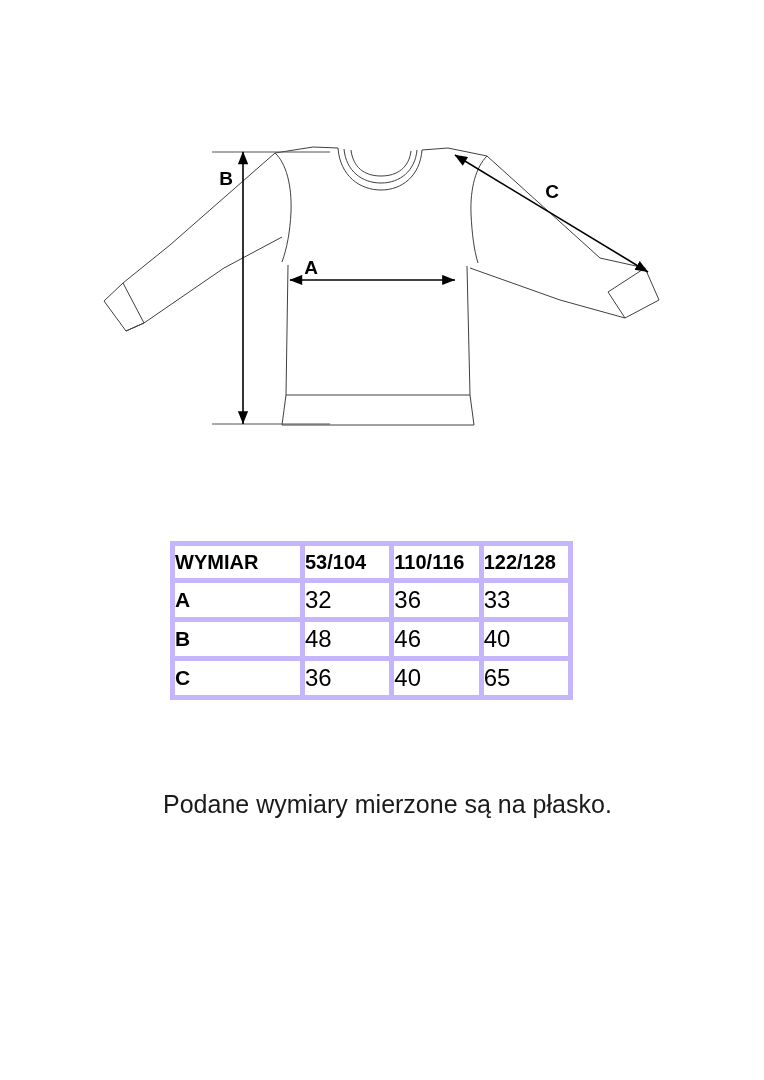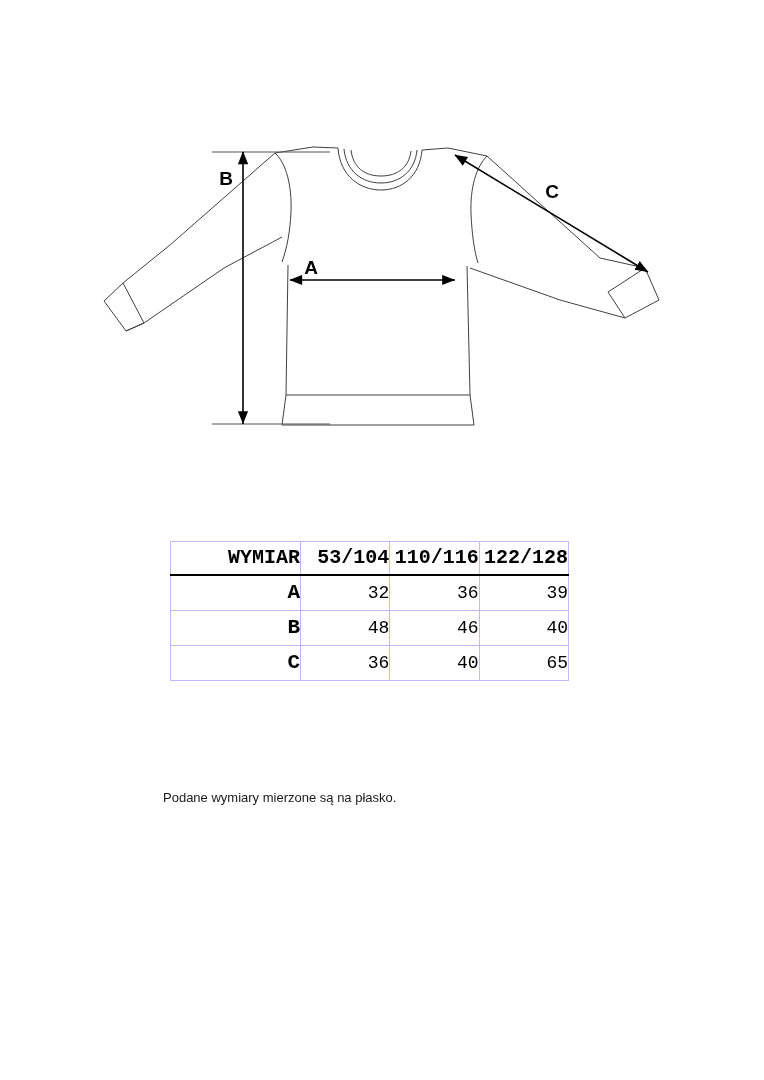--- a/index.html
+++ b/index.html
@@ -56,53 +56,53 @@
     top: 541px;
     width: 398px;
   }
   table.size-table {
     border-collapse: collapse;
     width: 398px;
     table-layout: fixed;
   }
   table.size-table td,
   table.size-table th {
-    border: 1px solid #c4b5fd;
-    text-align: right;
-    font-family: Liberation Mono, monospace;
+    border: 5px solid #c4b5fd;
+    text-align: left;
+    font-family: Liberation Sans, sans-serif;
     color: #000000;
     padding: 0;
   }
   table.size-table thead th {
     font-size: 20px;
     font-weight: bold;
     height: 32px;
     line-height: 32px;
     border-bottom: 2px solid #000000;
   }
   table.size-table tbody td {
-    font-size: 18px;
+    font-size: 24px;
     font-weight: normal;
     height: 34px;
     line-height: 34px;
   }
   table.size-table tbody td.row-label {
     font-weight: bold;
     font-size: 21px;
   }
   col.c-label { width: 130px; }
   col.c-size  { width: 89.33px; }
 
   
   #measure-note {
     position: absolute;
     left: 163px;
     top: 790px;
     font-family: "Liberation Sans", sans-serif;
-    font-size: 13px;
+    font-size: 25px;
     font-weight: normal;
     color: #1a1a1a;
     white-space: nowrap;
   }
 </style>
 </head>
 <body>
 
 <div id="garment-figure">
   <svg id="garment-svg" width="764" height="470" viewBox="0 0 764 470" xmlns="http://www.w3.org/2000/svg">
@@ -185,21 +185,21 @@
         <th>53/104</th>
         <th>110/116</th>
         <th>122/128</th>
       </tr>
     </thead>
     <tbody>
       <tr>
         <td class="row-label">A</td>
         <td>32</td>
         <td>36</td>
-        <td>39</td>
+        <td>33</td>
       </tr>
       <tr>
         <td class="row-label">B</td>
         <td>48</td>
         <td>46</td>
         <td>40</td>
       </tr>
       <tr>
         <td class="row-label">C</td>
         <td>36</td>

